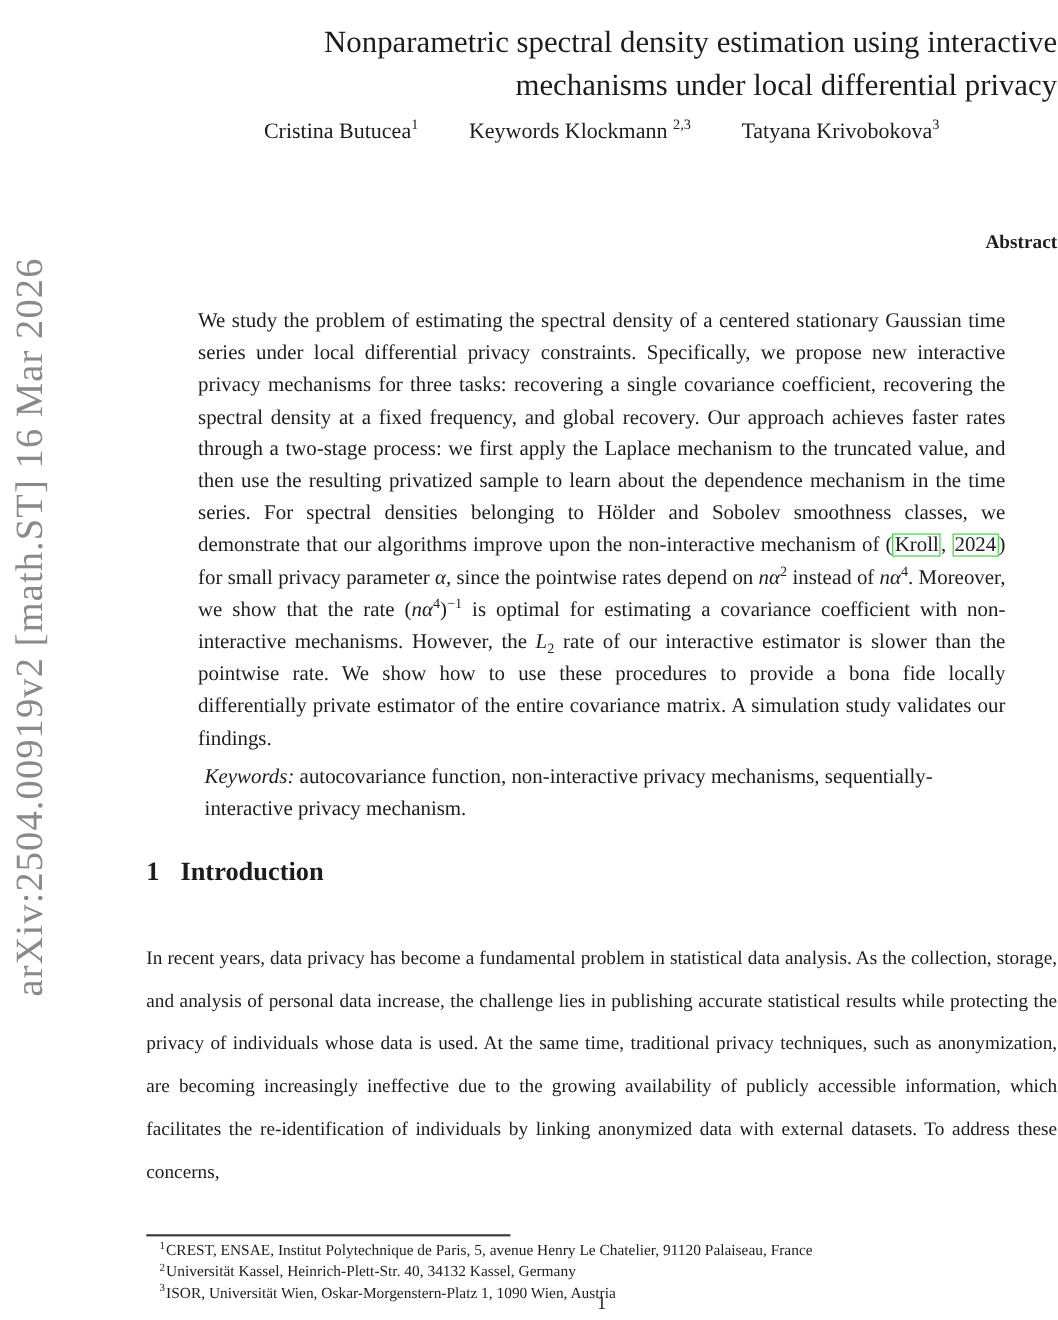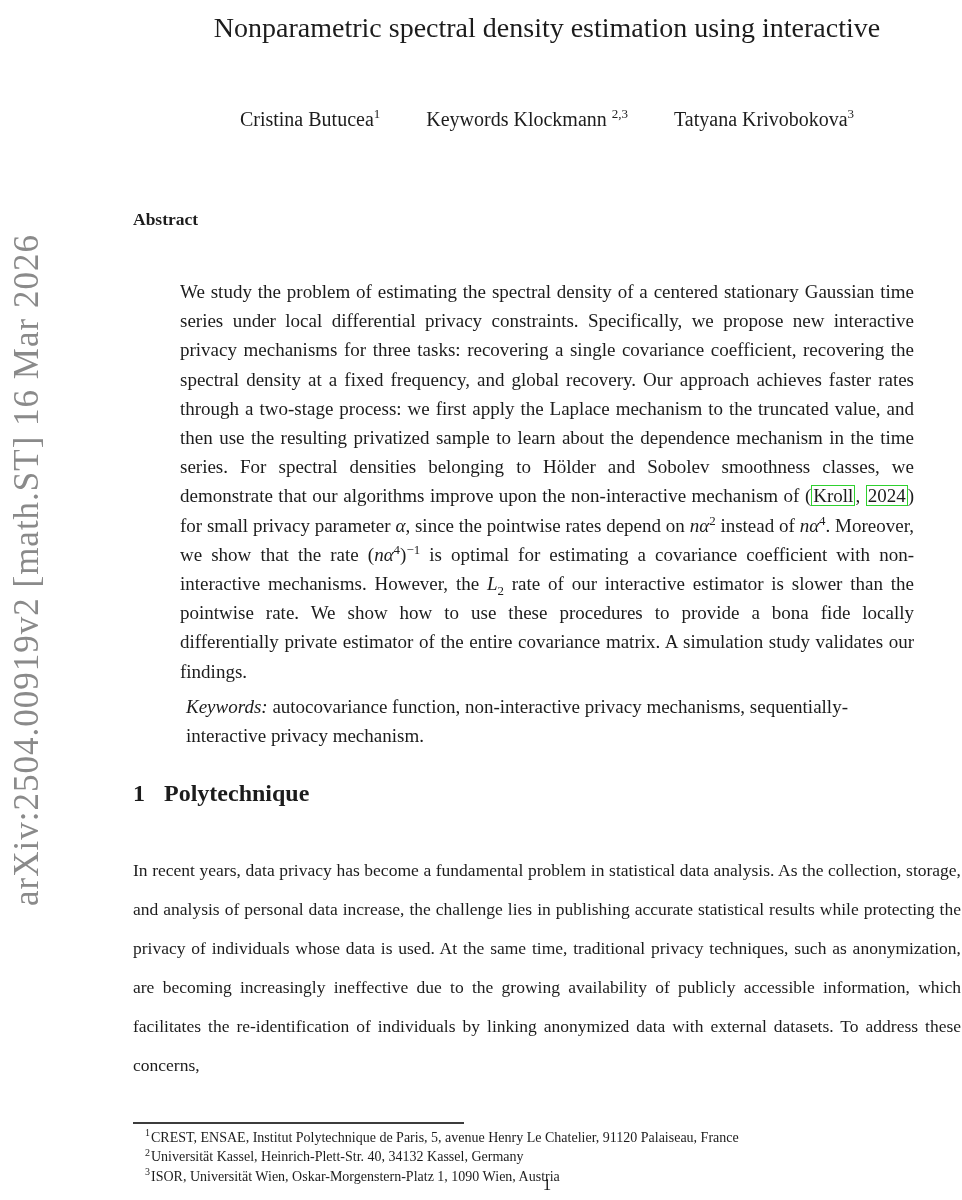--- a/index.html
+++ b/index.html
@@ -25,36 +25,36 @@
     letter-spacing:1px;
     color:var(--stamp);
   }
   .content{
     position:absolute;
     left:133px;top:0;
     width:828px;height:1200px;
   }
   .title{
     position:absolute;top:0;left:0;width:100%;
-    margin:0;padding-top:8px;
-    text-align:center;
+    margin:0;padding-top:19px;
+    text-align:right;
     font-size:28px;font-weight:normal;
     line-height:39px;
   }
   .title-line{display:block;}
   .authors{
     position:absolute;top:108px;left:0;width:100%;
     display:flex;justify-content:center;gap:46px;
     font-size:20px;
     align-items:center;
   }
   .authors sup{font-size:13px;line-height:0;}
   .abs-heading{
     position:absolute;top:209px;left:0;width:100%;
-    text-align:left;
+    text-align:right;
     font-weight:bold;font-size:17.5px;
   }
   .abs-block{
     position:absolute;top:277px;left:47px;width:734px;
     font-size:19px;
     line-height:29.2px;
     text-align:justify;
   }
   .abs-par{margin:0;}
   sup,sub{font-size:68%;line-height:0;}
@@ -98,37 +98,38 @@
 </style>
 </head>
 <body>
 
 <div class="stamp">arXiv:2504.00919v2 [math.ST] 16 Mar 2026</div>
 
 <div class="content">
 
   <h1 class="title">
     <span class="title-line">Nonparametric spectral density estimation using interactive</span>
+    <span class="title-line">mechanisms under local differential privacy</span>
   </h1>
 
   <div class="authors">
     <span class="author"><span>Cristina Butucea</span><sup>1</sup></span>
     <span class="author"><span>Keywords Klockmann </span><sup>2,3</sup></span>
     <span class="author"><span>Tatyana Krivobokova</span><sup>3</sup></span>
   </div>
 
   <div class="abs-heading">Abstract</div>
 
   <div class="abs-block">
     <p class="abs-par">We study the problem of estimating the spectral density of a centered stationary Gaussian time series under local differential privacy constraints. Specifically, we propose new interactive privacy mechanisms for three tasks: recovering a single covariance coefficient, recovering the spectral density at a fixed frequency, and global recovery. Our approach achieves faster rates through a two-stage process: we first apply the Laplace mechanism to the truncated value, and then use the resulting privatized sample to learn about the dependence mechanism in the time series. For spectral densities belonging to Hölder and Sobolev smoothness classes, we demonstrate that our algorithms improve upon the non-interactive mechanism of (<span class="seg-cite">Kroll</span>, <span class="seg-cite">2024</span>) for small privacy parameter <span class="seg-math">α</span>, since the pointwise rates depend on <span class="seg-math">nα</span><sup class="seg-sup">2</sup> instead of <span class="seg-math">nα</span><sup class="seg-sup">4</sup>. Moreover, we show that the rate (<span class="seg-math">nα</span><sup class="seg-sup">4</sup>)<sup class="seg-sup">−1</sup> is optimal for estimating a covariance coefficient with non-interactive mechanisms. However, the <span class="seg-math">L</span><sub class="seg-sub">2</sub> rate of our interactive estimator is slower than the pointwise rate. We show how to use these procedures to provide a bona fide locally differentially private estimator of the entire covariance matrix. A simulation study validates our findings.</p>
     <p class="keywords"><span class="kw-label">Keywords:</span><span> autocovariance function, non-interactive privacy mechanisms, sequentially-interactive privacy mechanism.</span></p>
   </div>
 
   <h2 class="sec-heading">
-    <span class="sec-num">1</span><span>Polytechnique</span>
+    <span class="sec-num">1</span><span>Introduction</span>
   </h2>
 
   <p class="intro">In recent years, data privacy has become a fundamental problem in statistical data analysis. As the collection, storage, and analysis of personal data increase, the challenge lies in publishing accurate statistical results while protecting the privacy of individuals whose data is used. At the same time, traditional privacy techniques, such as anonymization, are becoming increasingly ineffective due to the growing availability of publicly accessible information, which facilitates the re-identification of individuals by linking anonymized data with external datasets. To address these concerns,</p>
 
   <div class="footnote-area">
     <div class="footnote-rule"></div>
     <div class="footnote"><sup>1</sup><span>CREST, ENSAE, Institut Polytechnique de Paris, 5, avenue Henry Le Chatelier, 91120 Palaiseau, France</span></div>
     <div class="footnote"><sup>2</sup><span>Universität Kassel, Heinrich-Plett-Str. 40, 34132 Kassel, Germany</span></div>
     <div class="footnote"><sup>3</sup><span>ISOR, Universität Wien, Oskar-Morgenstern-Platz 1, 1090 Wien, Austria</span></div>
   </div>

